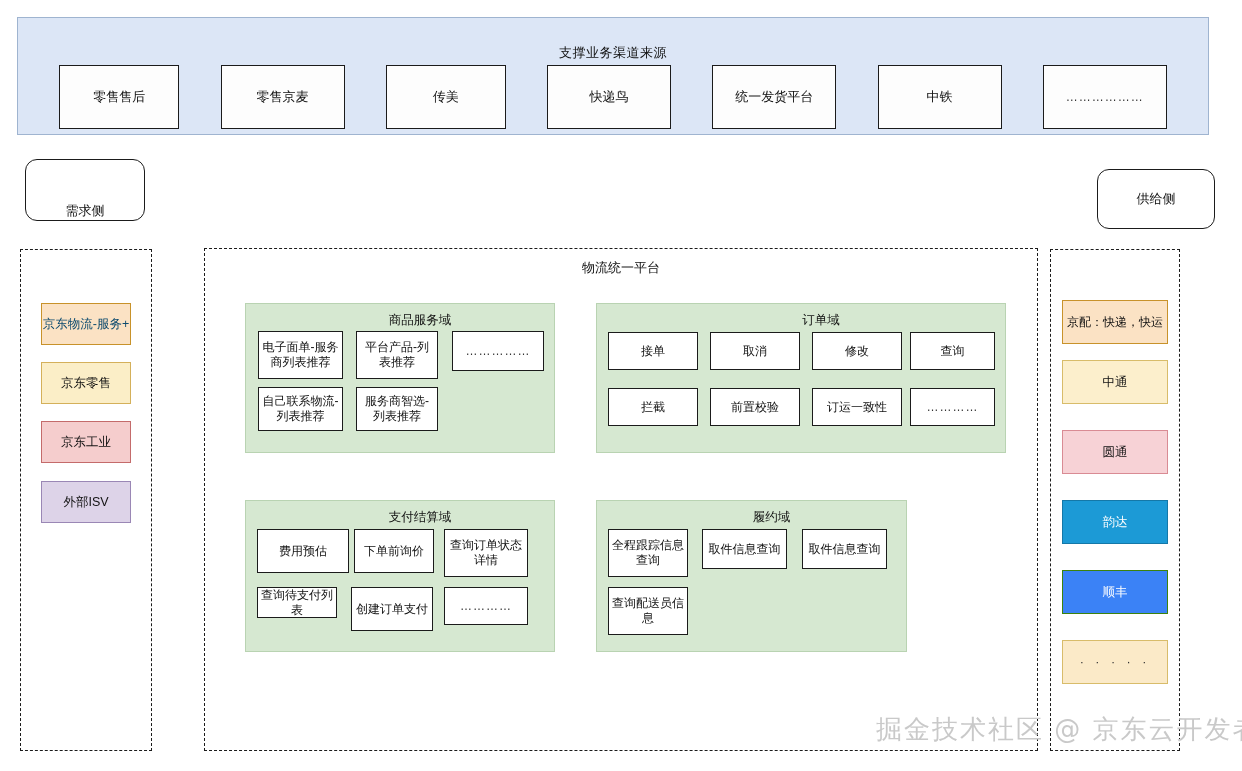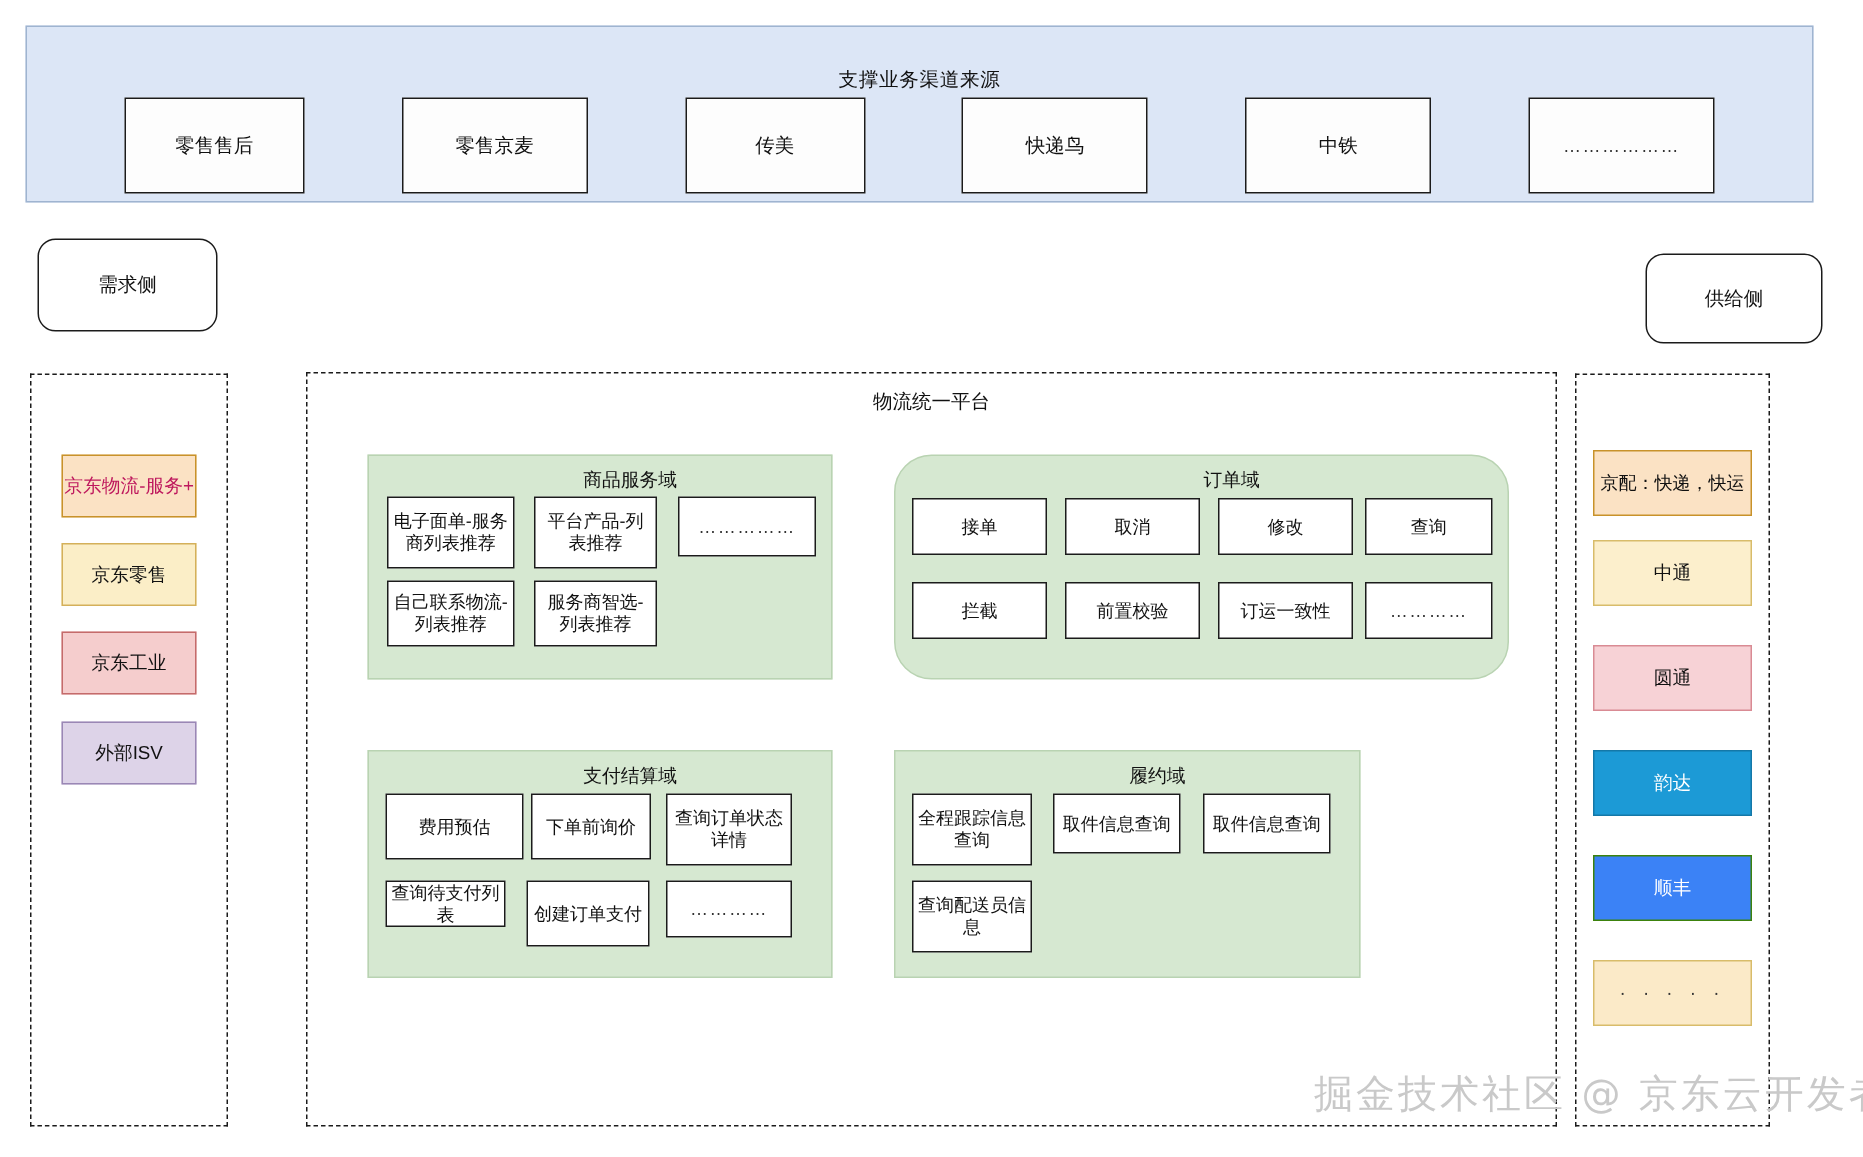--- a/index.html
+++ b/index.html
@@ -37,21 +37,21 @@
   .cw4{width:124px}.cw5{width:124px}.cw6{width:124px}
   .dots-text{letter-spacing:1px;color:#333;font-size:12px;}
 
   
   .pill{
     position:absolute;background:#ffffff;border:1.4px solid #1b1b1b;
     border-radius:12px;box-sizing:border-box;
     display:flex;align-items:center;justify-content:center;
     font-size:13px;color:#111;
   }
-  #demand-pill{left:25px;top:159px;width:120px;height:62px;}
+  #demand-pill{left:25px;top:159px;width:120px;height:62px;align-items:flex-end;}
   #supply-pill{left:1097px;top:169px;width:118px;height:60px;}
 
   
   .dashed-col{
     position:absolute;border:1.6px dashed #1b1b1b;box-sizing:border-box;
     background:transparent;
   }
   #demand-col{left:20px;top:249px;width:132px;height:502px;}
   #supply-col{left:1050px;top:249px;width:130px;height:502px;}
 
@@ -87,21 +87,21 @@
   .leaf{
     position:absolute;background:#ffffff;border:1.5px solid #1b1b1b;
     box-sizing:border-box;
     display:flex;align-items:center;justify-content:center;
     font-size:12px;line-height:1.25;color:#111;
     text-align:center;padding:0 3px;
   }
   .leaf.dots{font-size:12px;letter-spacing:1px;color:#333;}
 
   #dom-goods{left:245px;top:303px;width:310px;height:150px;}
-  #dom-order{left:596px;top:303px;width:410px;height:150px;border-radius:25px;}
+  #dom-order{left:596px;top:303px;width:410px;height:150px;}
   #dom-pay  {left:245px;top:500px;width:310px;height:152px;}
   #dom-ful  {left:596px;top:500px;width:311px;height:152px;}
 
   
   #watermark{
     position:absolute;left:876px;top:712px;
     font-size:26px;color:#c9c9c9;white-space:nowrap;
     font-family:"DejaVu Sans","Liberation Sans",sans-serif;
     letter-spacing:2px;
     user-select:none;
@@ -112,30 +112,31 @@
 
 <div id="canvas">
 
   <div class="channel-banner">
     <div class="channel-title">支撑业务渠道来源</div>
     <div class="channel-row">
       <div class="channel-box cw0">零售售后</div>
       <div class="channel-box cw1">零售京麦</div>
       <div class="channel-box cw2">传美</div>
       <div class="channel-box cw3">快递鸟</div>
+      <div class="channel-box cw4">统一发货平台</div>
       <div class="channel-box cw5">中铁</div>
       <div class="channel-box cw6 dots-text">………………</div>
     </div>
   </div>
 
   <div class="pill" id="demand-pill">
     <span>需求侧</span>
   </div>
   <div class="dashed-col" id="demand-col">
-      <div class="side-box demand" style="top: 53px; background: rgb(251, 226, 196); border: 1.5px solid rgb(200, 146, 42); color: #be185d;">京东物流-服务+</div>
+      <div class="side-box demand" style="top: 53px; background: rgb(251, 226, 196); border: 1.5px solid rgb(200, 146, 42); color: #0c4a6e;">京东物流-服务+</div>
       <div class="side-box demand" style="top: 112px; background: rgb(251, 238, 199); border: 1.5px solid rgb(212, 176, 90); color: rgb(17, 17, 17);">京东零售</div>
       <div class="side-box demand" style="top: 171px; background: rgb(245, 205, 205); border: 1.5px solid rgb(196, 107, 107); color: rgb(17, 17, 17);">京东工业</div>
       <div class="side-box demand" style="top: 231px; background: rgb(221, 211, 232); border: 1.5px solid rgb(154, 135, 181); color: rgb(17, 17, 17);">外部ISV</div>
     </div>
 
   <div class="pill" id="supply-pill">
     <span>供给侧</span>
   </div>
   <div class="dashed-col" id="supply-col">
       <div class="side-box supply" style="top: 50px; background: rgb(251, 226, 196); border: 1.5px solid rgb(200, 146, 42); color: rgb(17, 17, 17); font-size: 12px;">京配：快递，快运</div>

